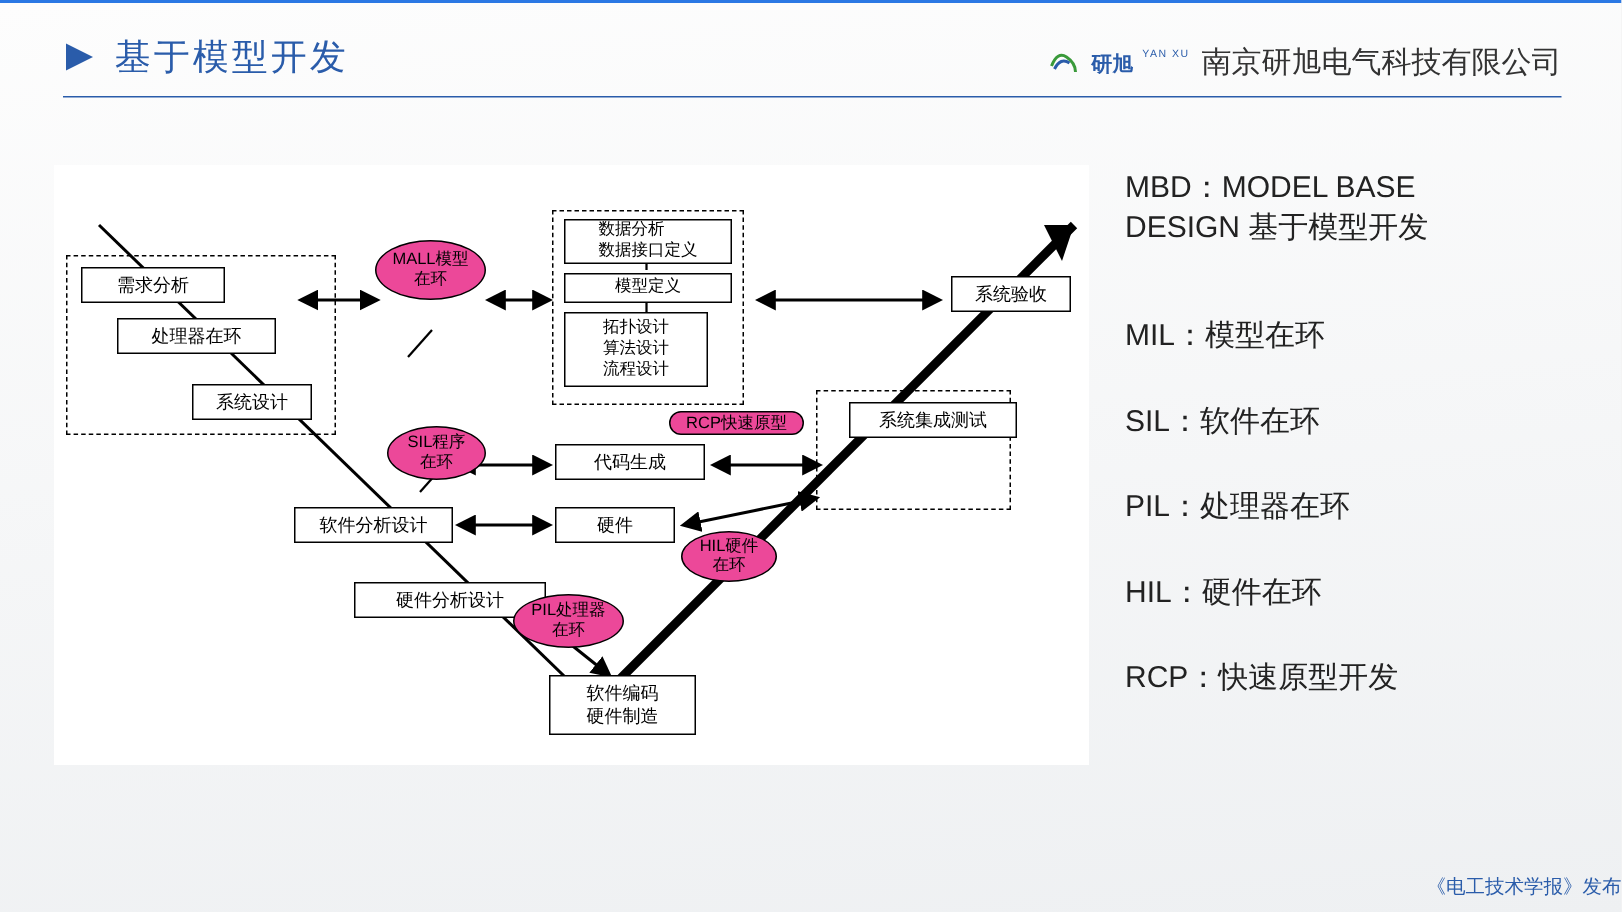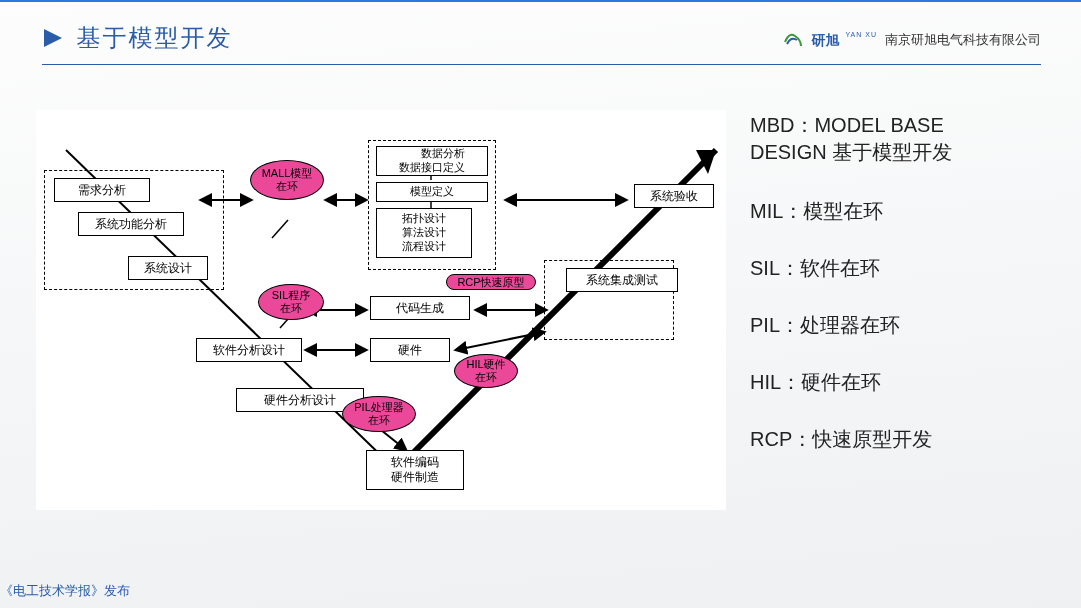--- a/index.html
+++ b/index.html
@@ -8,38 +8,38 @@
   
   .hdr{position:absolute;left:42px;top:20px;right:40px;height:40px}
   .bullet{display:inline-block;vertical-align:middle}
   .bullet svg{display:block}
   .title{display:inline-block;vertical-align:middle;font-size:24px;color:#2a5caa;margin-left:8px;letter-spacing:2px}
   .logo-wrap{position:absolute;right:0;top:6px;display:flex;align-items:center}
   .logo{width:24px;height:24px;margin-right:6px}
   .brand-cn{font-size:14px;font-weight:bold;color:#2a5caa;margin-right:6px}
   .brand-en{font-size:7px;color:#2a5caa;letter-spacing:1px;margin-top:-2px}
   .brand-stack{display:flex;line-height:1}
-  .company{font-size:13px;color:#333;margin-left:8px}
+  .company{font-size:20px;color:#333;margin-left:8px}
   .rule{position:absolute;left:42px;right:40px;top:62px;border-top:1px solid #2a5caa}
 
   
   .diagram{position:absolute;left:36px;top:108px;width:690px;height:400px;background:#fff}
   .diagram svg{position:absolute;left:0;top:0}
-  .box{position:absolute;border:1.5px solid #000;background:#fff;font-size:12px;display:flex;align-items:center;justify-content:center;text-align:right;line-height:1.25;padding:2px 4px;box-sizing:border-box}
+  .box{position:absolute;border:1.5px solid #000;background:#fff;font-size:12px;display:flex;align-items:center;justify-content:center;text-align:left;line-height:1.25;padding:2px 4px;box-sizing:border-box}
   .dbox{position:absolute;border:1.5px dashed #000;background:transparent;box-sizing:border-box}
   .bubble{position:absolute;border:1.5px solid #000;border-radius:50%;background:#ec4899;font-size:11px;display:flex;align-items:center;justify-content:center;text-align:center;line-height:1.15;padding:2px 4px;box-sizing:border-box}
   .mini{font-size:11px}
 
   
   .side{position:absolute;left:750px;top:110px;width:300px;color:#222;font-size:20px;line-height:1.35}
-  .side .mbd{margin-bottom:32px}
+  .side .mbd{margin-bottom:45px}
   .side .row{margin-bottom:30px}
 
   
-  .footer{position:absolute;left:0;right:0;bottom:10px;text-align:left;font-size:13px;color:#2a5caa}
+  .footer{position:absolute;left:0;right:0;bottom:10px;text-align:right;font-size:13px;color:#2a5caa}
 </style>
 </head>
 <body>
 
 <div class="slide">
 
   <div class="hdr">
     <span class="bullet">
       <svg width="22" height="22" viewBox="0 0 22 22">
           <polygon points="2,2 20,11 2,20" fill="#2a5caa"></polygon>
@@ -112,21 +112,21 @@
     </svg>
 
     <div class="dbox" style="left:8px;top:60px;width:180px;height:120px"></div>
     <div class="dbox" style="left:332px;top:30px;width:128px;height:130px"></div>
     <div class="dbox" style="left:508px;top:150px;width:130px;height:80px"></div>
 
     <div class="box" style="left:18px;top:68px;width:96px;height:24px">
         <span>需求分析</span>
       </div>
     <div class="box" style="left:42px;top:102px;width:106px;height:24px">
-        <span>系统功能分析</span>
+        <span>处理器在环</span>
       </div>
     <div class="box" style="left:92px;top:146px;width:80px;height:24px">
         <span>系统设计</span>
       </div>
     <div class="box" style="left:160px;top:228px;width:106px;height:24px">
         <span>软件分析设计</span>
       </div>
     <div class="box" style="left:200px;top:278px;width:128px;height:24px">
         <span>硬件分析设计</span>
       </div>

